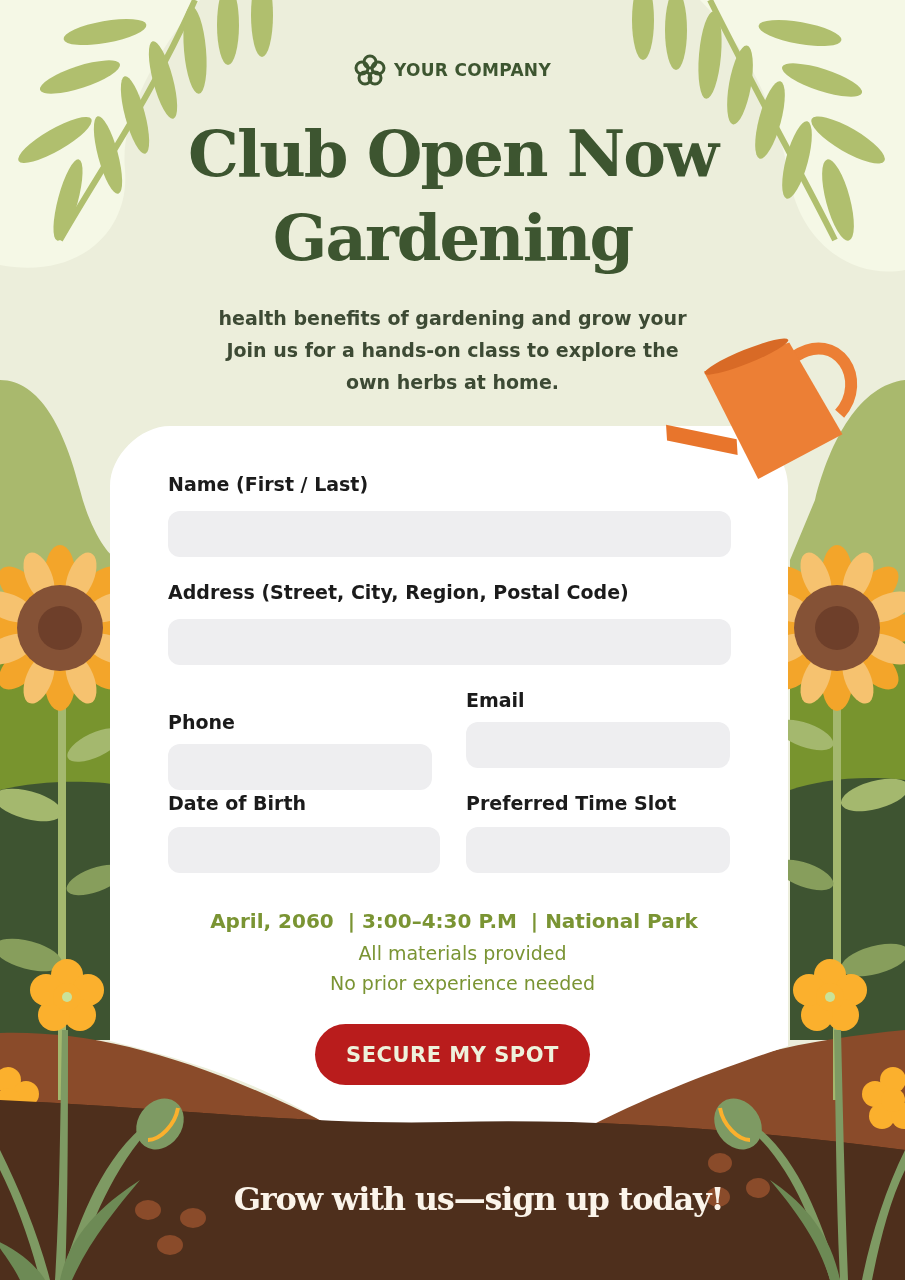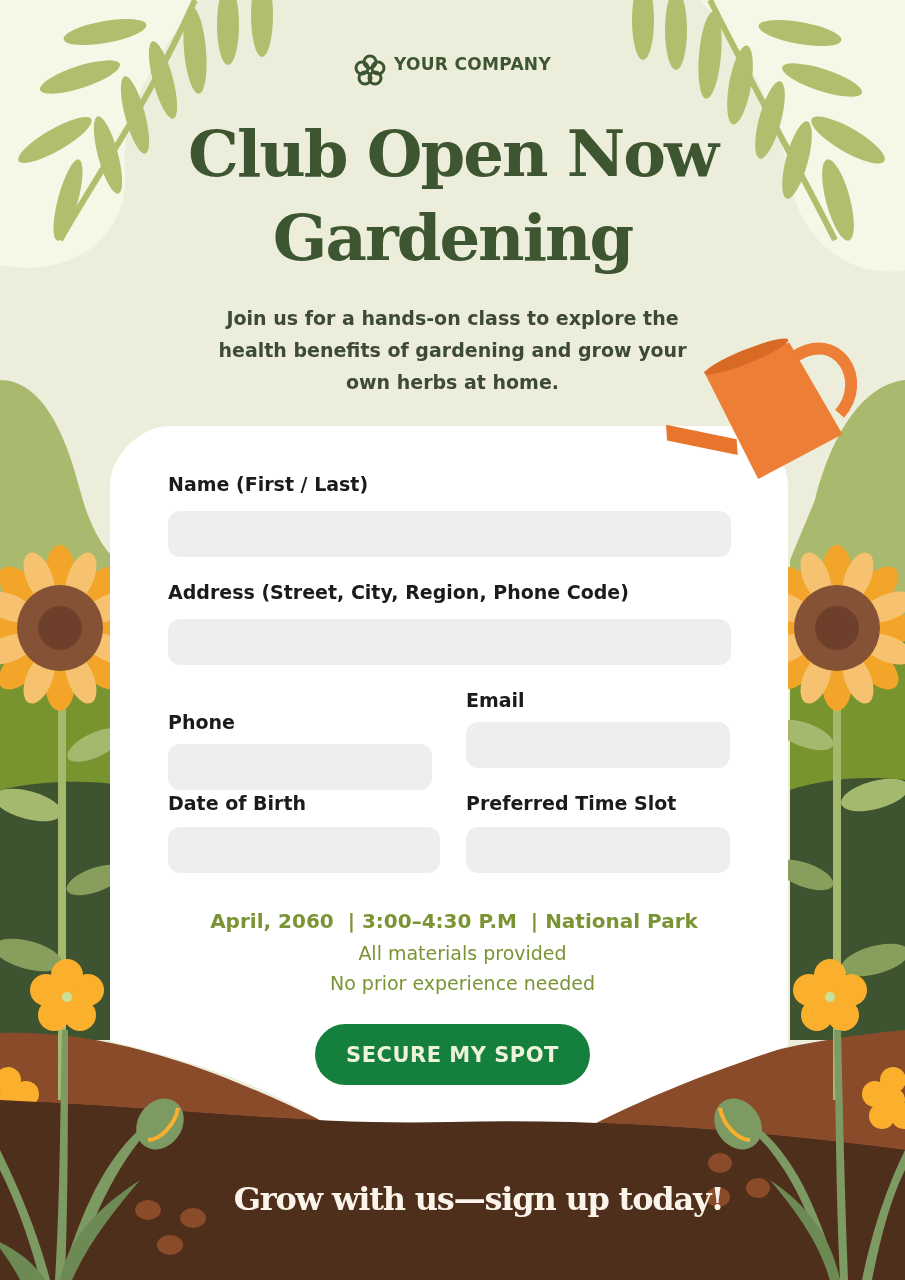--- a/index.html
+++ b/index.html
@@ -5,21 +5,21 @@
   * { margin: 0; padding: 0; box-sizing: border-box; }
   html, body { width: 905px; height: 1280px; overflow: hidden; }
   body {
     position: relative;
     background: #eceedb;
     font-family: "DejaVu Sans", sans-serif;
   }
   .bg-svg { position: absolute; left: 0; top: 0; width: 905px; height: 1280px; z-index: 0; }
   .brand {
     position: absolute; top: 54px; left: 0; width: 905px;
-    display: flex; justify-content: center; gap: 8px;
+    display: flex; justify-content: center; align-items: center; gap: 8px;
     z-index: 3;
   }
   .brand-icon { width: 32px; height: 32px; }
   .brand-name {
     font-family: "DejaVu Sans", sans-serif; font-weight: bold;
     font-size: 17px; color: #3d5530; letter-spacing: 0.3px;
   }
   .title {
     position: absolute; top: 112px; left: 0; width: 905px; text-align: center;
     font-family: "DejaVu Serif", serif; font-weight: bold;
@@ -49,21 +49,21 @@
   }
   .row { position: absolute; left: 0; }
   .info {
     position: absolute; top: 904px; left: 110px; width: 688px; text-align: center; z-index: 4;
     color: #7a9433;
   }
   .info .main { font-family: "DejaVu Sans", sans-serif; font-weight: bold; font-size: 20px; line-height: 34px; }
   .info .sub { font-size: 19px; line-height: 30px; color: #7a9433; margin-left: 17px; }
   .cta {
     position: absolute; left: 315px; top: 1024px; width: 275px; height: 61px;
-    border-radius: 31px; background: #15803d; color: #eef2dc;
+    border-radius: 31px; background: #b91c1c; color: #eef2dc;
     font-family: "DejaVu Sans", sans-serif; font-size: 21px; font-weight: 600;
     display: flex; align-items: center; justify-content: center; letter-spacing: 0.5px;
     z-index: 5; border: none; cursor: pointer;
   }
   .footer {
     position: absolute; top: 1180px; left: 8px; width: 905px; text-align: center;
     font-family: "DejaVu Serif", serif; font-weight: bold; font-size: 32px;
     color: #fbf4ea; letter-spacing: -1.2px; z-index: 6; padding-left: 36px;
   }
   .can { position: absolute; left: 665px; top: 330px; width: 210px; height: 170px; z-index: 6; }
@@ -271,32 +271,32 @@
   </svg>
   <span class="brand-name">YOUR COMPANY</span>
 </div>
 
 <h1 class="title">
   <div>Club Open Now</div>
   <div>Gardening</div>
 </h1>
 
 <div class="subtitle">
+  <div>health benefits of gardening and grow your</div>
   <div>Join us for a hands-on class to explore the</div>
-  <div>health benefits of gardening and grow your</div>
   <div>own herbs at home.</div>
 </div>
 
 <div class="form">
   <div class="row" style="top:0; width:563px;">
     <div class="label">Name (First / Last)</div>
     <input class="field" style="margin-top: 13px;" value="">
   </div>
   <div class="row" style="top:108px; width:563px;">
-    <div class="label">Address (Street, City, Region, Phone Code)</div>
+    <div class="label">Address (Street, City, Region, Postal Code)</div>
     <input class="field" style="margin-top: 13px;" value="">
   </div>
   <div class="row" style="top:216px; width:264px;margin-top:22px;">
     <div class="label">Phone</div>
     <input class="field" style="margin-top: 8px;" value="">
   </div>
   <div class="row" style="top:216px; left:298px; width:264px;">
     <div class="label">Email</div>
     <input class="field" style="margin-top: 8px;" value="">
   </div>

